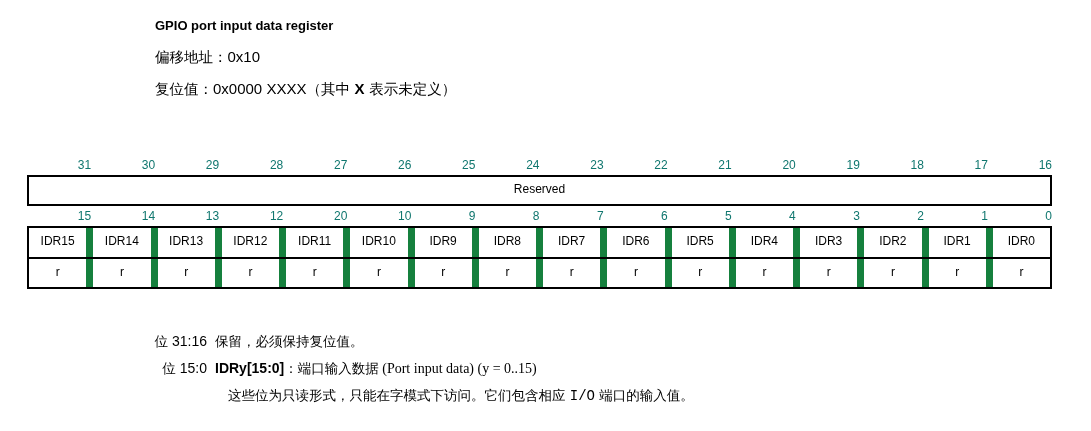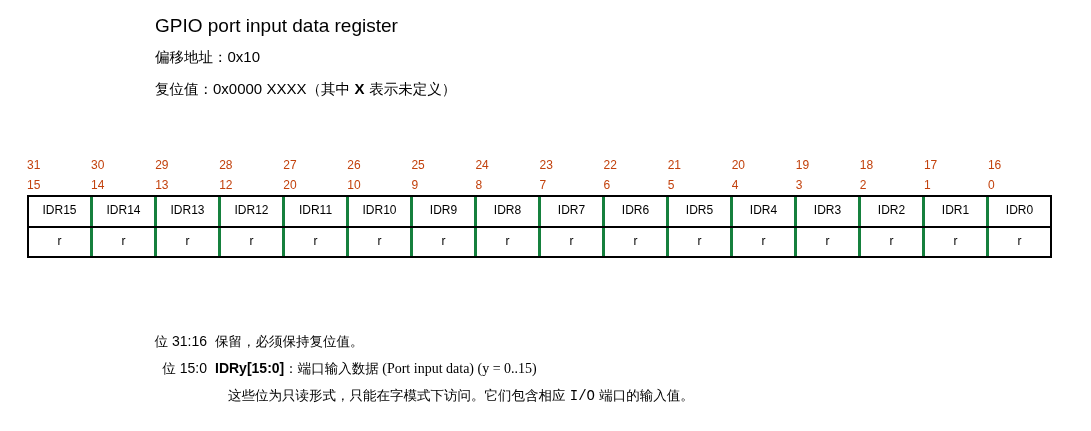--- a/index.html
+++ b/index.html
@@ -23,21 +23,22 @@
     top: 10px;
     width: 900px;
   }
   .header-line {
     font-size: 15px;
     line-height: 31px;
     white-space: nowrap;
     color: #000;
   }
   .header-line.title {
-    font-size: 19px;
+    font-size: 13px;
+    font-weight: bold;
   }
   .hl-label {
     font-family: "DejaVu Sans", sans-serif;
     font-size: 14.5px;
   }
   .hl-value {
     font-family: "Liberation Sans", sans-serif;
     font-size: 15px;
     font-weight: normal;
   }
@@ -58,24 +59,24 @@
     top: 155px;
     width: 1025px;
   }
   .bitnum-row {
     display: flex;
     width: 100%;
     height: 20px;
   }
   .bitnum-cell {
     flex: 1 1 0;
-    text-align: left;
+    text-align: right;
     font-size: 12px;
     line-height: 20px;
-    color: #c2410c;
+    color: #0f766e;
   }
 
   .boxrow {
     display: flex;
     width: 100%;
     box-sizing: border-box;
     border: 2px solid #000;
     border-bottom: none;
   }
   .boxrow.last {
@@ -84,21 +85,21 @@
   .boxrow.single {
     border-bottom: 2px solid #000;
   }
   .box-cell {
     flex: 1 1 0;
     box-sizing: border-box;
     height: 29px;
     line-height: 27px;
     text-align: center;
     font-size: 12px;
-    border-left: 3px solid #15803d;
+    border-left: 7px solid #15803d;
     color: #000;
     overflow: hidden;
     white-space: nowrap;
   }
   .box-cell:first-child {
     border-left: none;
   }
   .box-cell.reserved {
     flex: 1 1 100%;
     height: 27px;
@@ -209,20 +210,23 @@
     <div class="bitnum-cell">23</div>
     <div class="bitnum-cell">22</div>
     <div class="bitnum-cell">21</div>
     <div class="bitnum-cell">20</div>
     <div class="bitnum-cell">19</div>
     <div class="bitnum-cell">18</div>
     <div class="bitnum-cell">17</div>
     <div class="bitnum-cell">16</div>
   </div>
 
+  <div class="boxrow single">
+    <div class="box-cell reserved">Reserved</div>
+  </div>
 
   <div class="gap-row"></div>
 
   <div class="bitnum-row">
     <div class="bitnum-cell">15</div>
     <div class="bitnum-cell">14</div>
     <div class="bitnum-cell">13</div>
     <div class="bitnum-cell">12</div>
     <div class="bitnum-cell">20</div>
     <div class="bitnum-cell">10</div>

